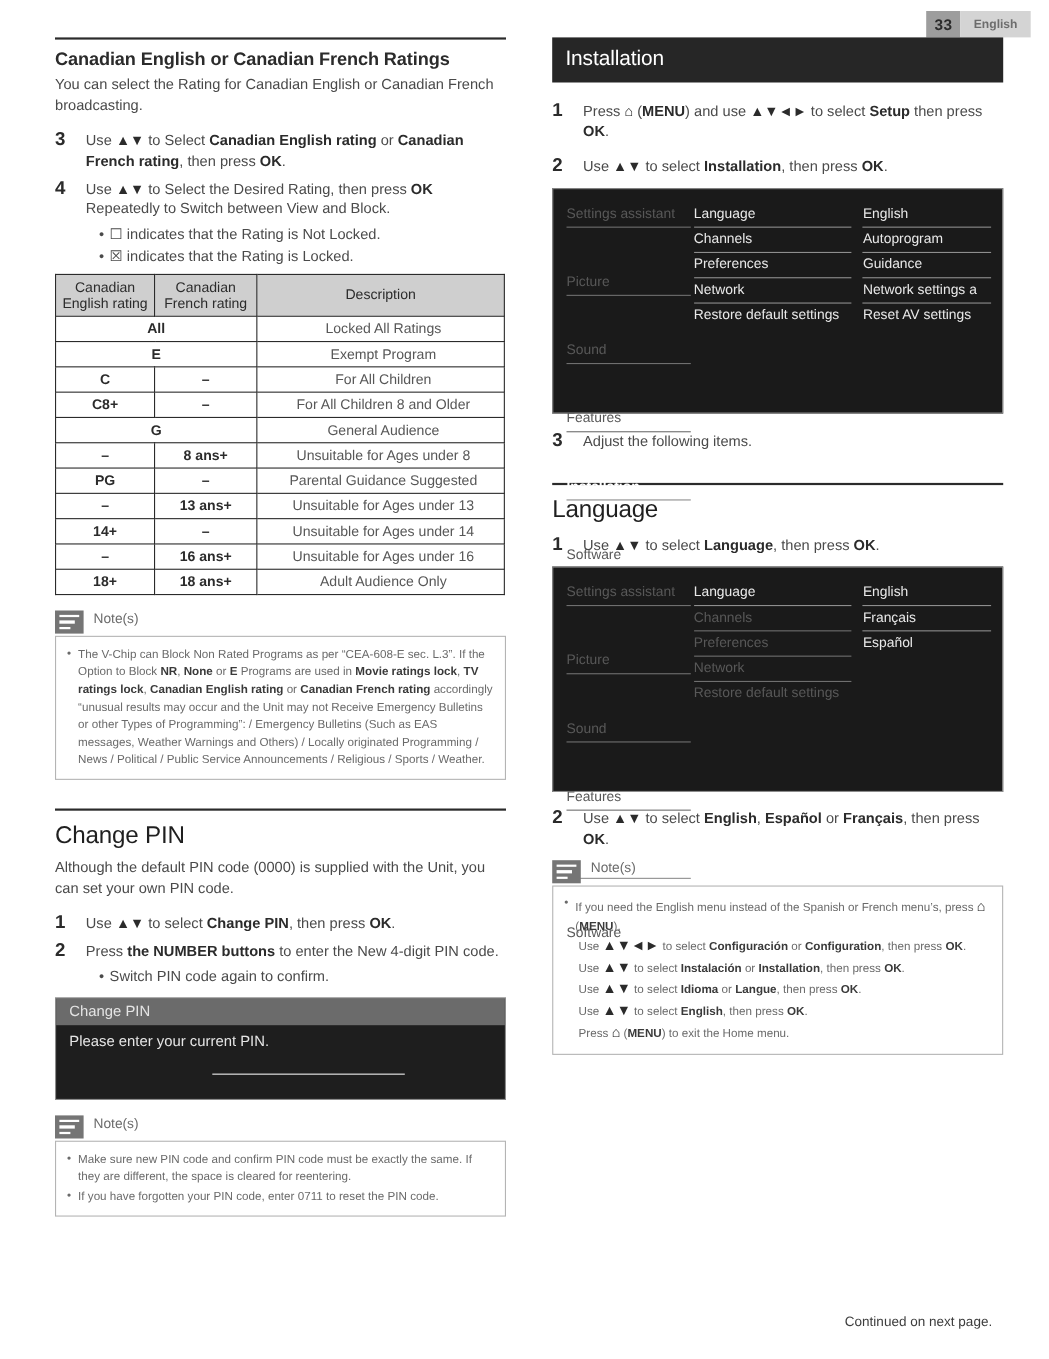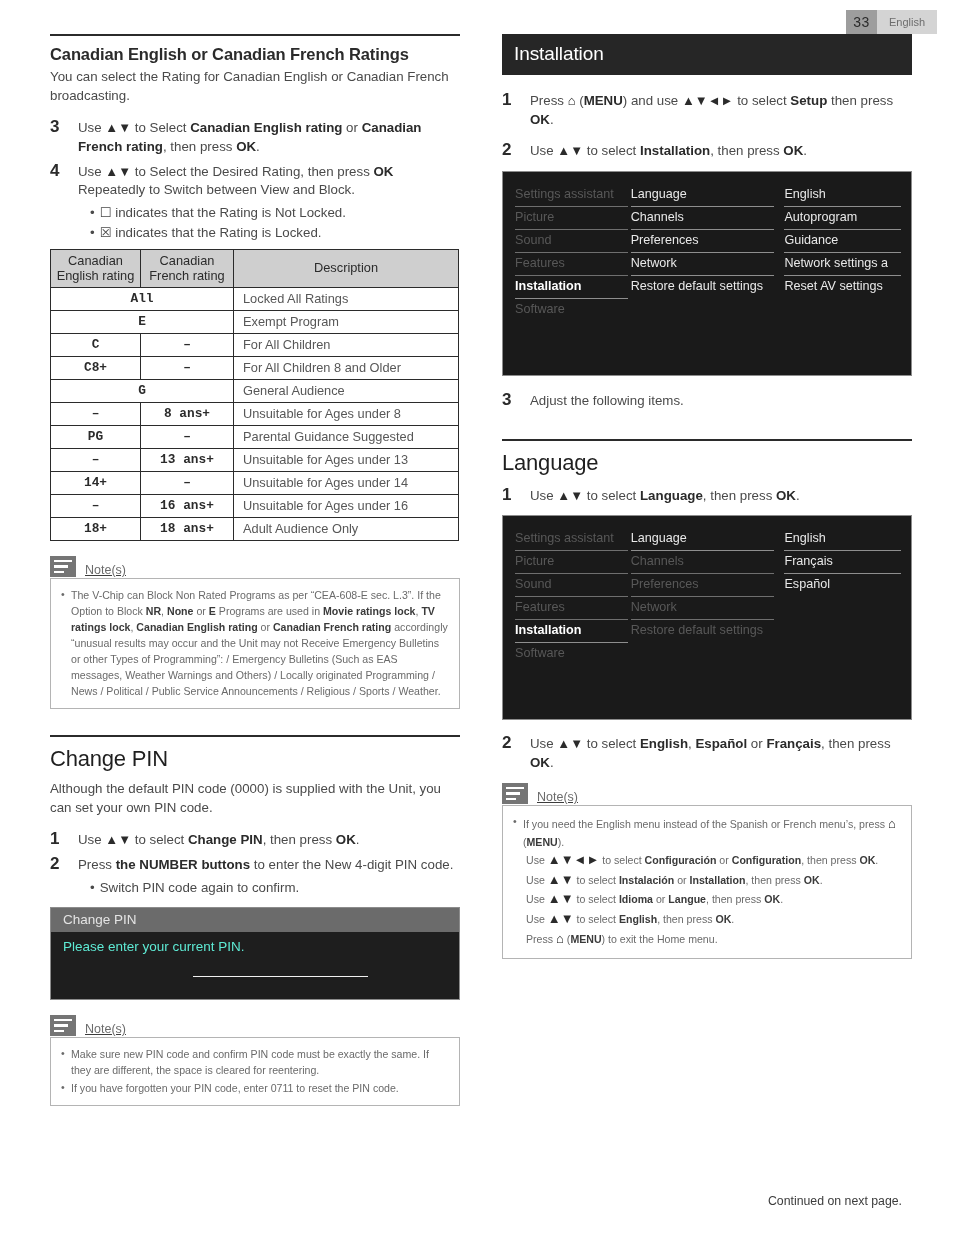--- a/index.html
+++ b/index.html
@@ -14,20 +14,21 @@
     overflow: hidden;
   }
 
   
   .page-header {
     position: absolute;
     top: 10px; right: 17px;
     display: flex;
     align-items: stretch;
     height: 24px;
+    font-weight: bold;
   }
   .page-num {
     background: #9d9d9d;
     color: #2b2b2b;
     font-size: 14px;
     width: 31px;
     display: flex; align-items: center; justify-content: center;
     letter-spacing: .5px;
   }
   .page-lang {
@@ -134,40 +135,38 @@
     text-align: center;
     height: 38px;
     line-height: 1.22;
     font-size: 12.8px;
   }
   table.ratings td.rating {
     text-align: center;
     font-weight: bold;
     color: #2b2b2b;
     font-size: 12.8px;
-    font-family: Liberation Mono, monospace;
   }
   table.ratings td.desc {
-    text-align: left;
+    text-align: center;
     color: #575757;
     padding-left: 9px;
     font-size: 12.8px;
     margin-top: 25px;
   }
   col.c1 { width: 90px; }
   col.c2 { width: 93px; }
   col.c3 { width: 225px; }
 
   
   .notes { margin-top: 14px; }
   .notes-head {
     display: flex;
-    align-items: flex-end;
+    align-items: flex-start;
     height: 22px;
-    text-decoration: underline;
   }
   .note-icon {
     width: 26px; height: 21px;
     background: #757575;
     display: flex;
     flex-direction: column;
     justify-content: center;
     align-items: flex-start;
     padding-left: 4px;
     gap: 3px;
@@ -215,21 +214,21 @@
 
   
   .tv {
     background: #1a1a1a;
     border: 1px solid #8c8c8c;
     padding: 12px 10px 10px 12px;
     display: flex;
     margin: 10px 0 0 0;
   }
   .tv-col { display: flex; flex-direction: column; }
-  .tv-col-1 { width: 116px; }
+  .tv-col-1 { width: 116px; gap: 39px; }
   .tv-col-2 { width: 148px; margin-left: 3px; }
   .tv-col-3 { width: 120px; margin-left: 10px; }
   .tv-item {
     font-size: 12.6px;
     color: #9b9b9b;
     padding: 2px 2px 3px 0;
     border-bottom: 1px solid #8e8e8e;
     white-space: nowrap;
     line-height: 1.35;
   }
@@ -247,21 +246,21 @@
     height: 93px;
     position: relative;
   }
   .pin-title {
     background: #6b6b6b;
     color: #e4e4e4;
     font-size: 13.5px;
     padding: 4px 12px 5px 12px;
   }
   .pin-prompt {
-    color: #5eead4;
+    color: #e5e5e5;
     font-size: 13.5px;
     padding: 7px 12px 0 12px;
   }
   .pin-field {
     position: absolute;
     left: 142px;
     bottom: 22px;
     width: 175px;
     border-bottom: 1.5px solid #f0f0f0;
   }

